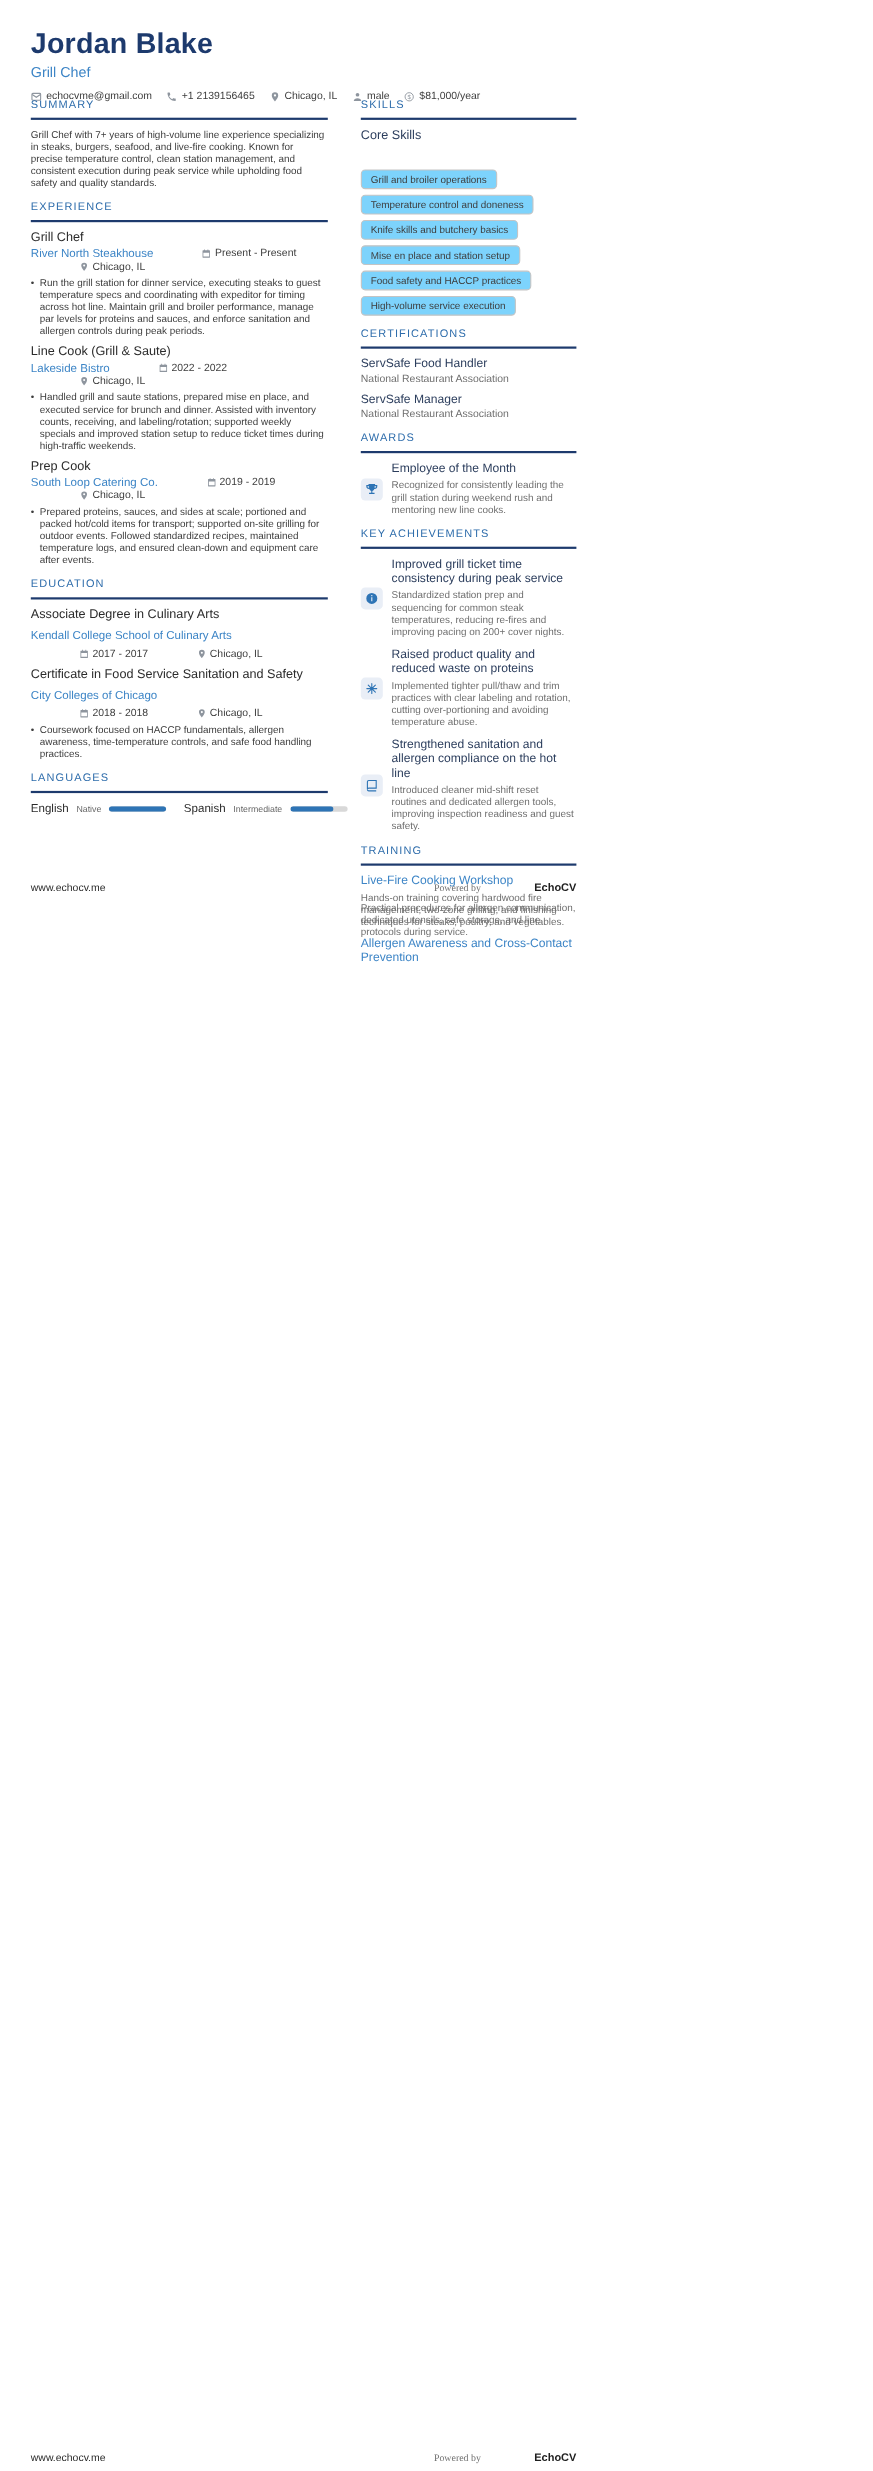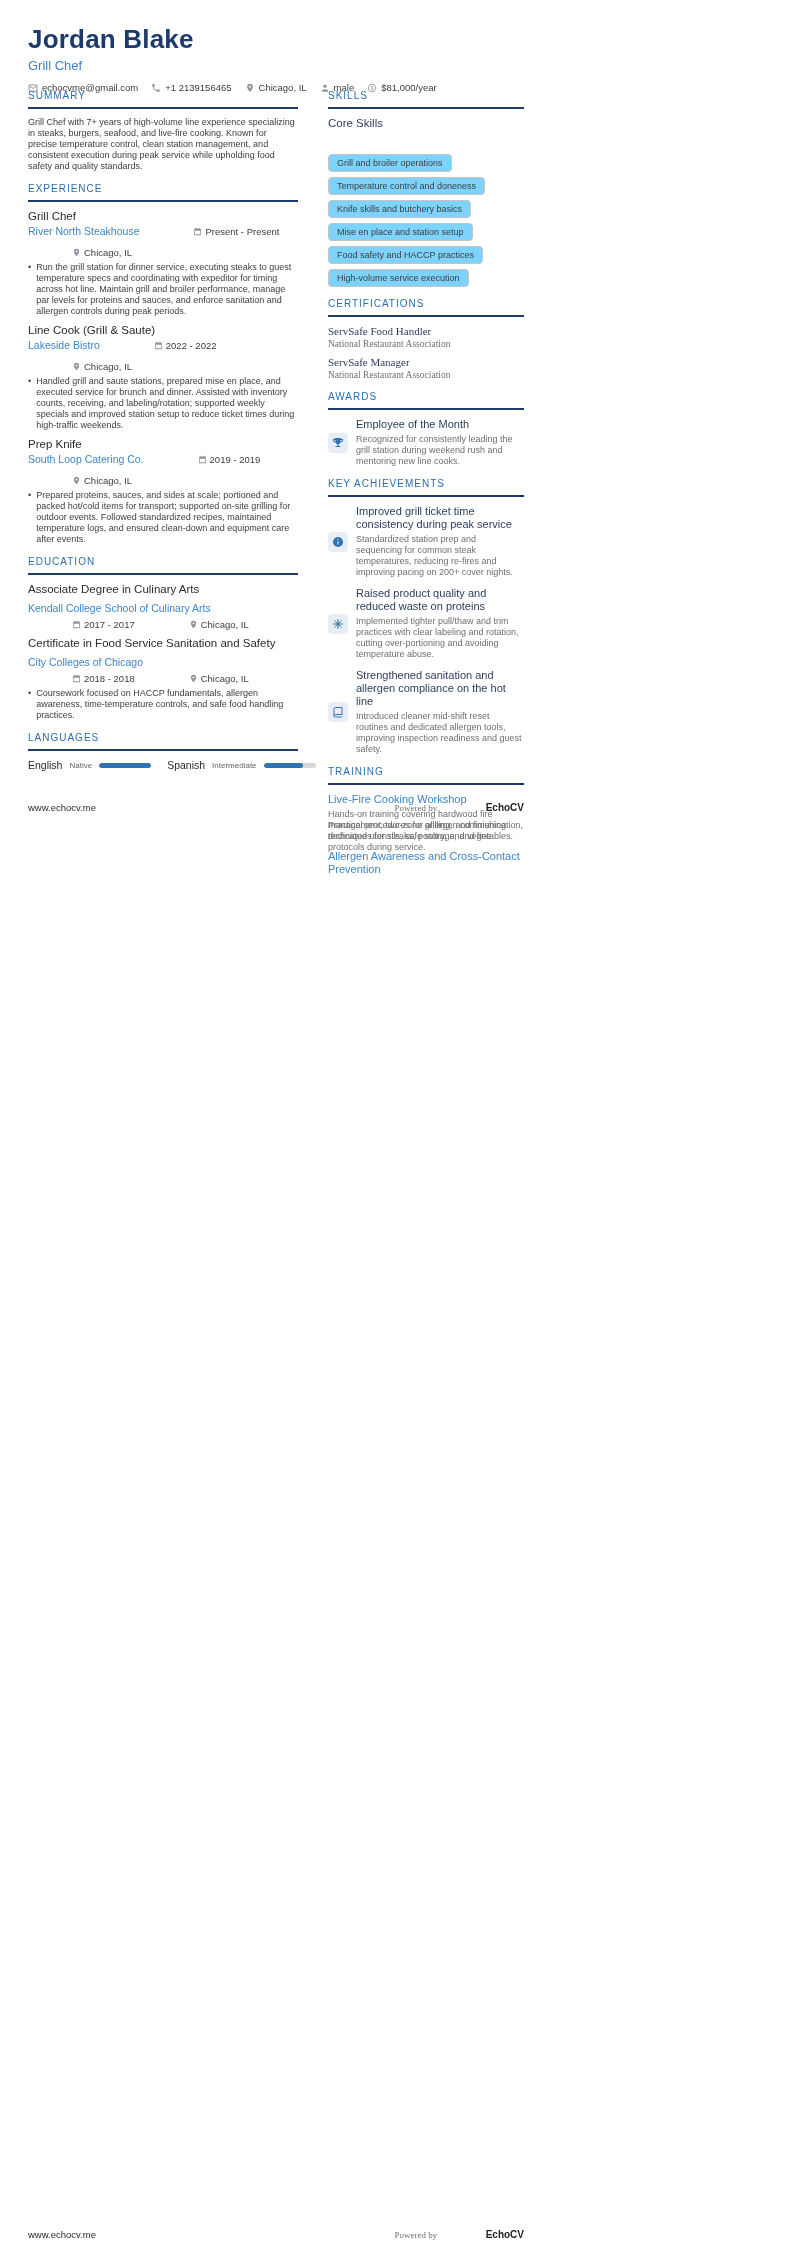--- a/index.html
+++ b/index.html
@@ -29,42 +29,42 @@
   .section { margin-bottom: 11px; }
   .section-heading {
     font-size: 10px; letter-spacing: 1px; color: #2d6cab;
     padding-bottom: 6px; border-bottom: 2px solid #1d3a6d; margin-bottom: 8px;
   }
   .body-text { font-size: 9px; line-height: 11px; color: #3d3d3d; margin: 0; }
 
   
   .entry { margin-bottom: 7px; }
   .entry-title { font-size: 11.5px; color: #2b2b2b; margin-bottom: 3px; }
-  .meta-row { display: flex; align-items: flex-end; gap: 10px; margin-bottom: 4px; flex-wrap: wrap; }
+  .meta-row { display: flex; align-items: flex-start; margin-bottom: 4px; flex-wrap: wrap; }
   .company, .school { font-size: 10.5px; color: #3d85c6; }
   .school-line { margin-bottom: 3px; }
   .meta { display: flex; align-items: center; gap: 3px; font-size: 9.5px; color: #3d3d3d; padding-left: 44px; }
   .bullet { display: flex; gap: 5px; font-size: 9px; line-height: 11px; color: #3d3d3d; }
   .bullet::before { content: "\2022"; flex: 0 0 auto; }
 
   
   .lang-row { display: flex; align-items: center; gap: 16px; }
   .lang-item { display: flex; align-items: center; gap: 7px; }
   .lang-name { font-size: 10.5px; color: #2b2b2b; }
   .lang-level { font-size: 8px; color: #666666; }
   .lang-bar { width: 52px; height: 5px; border-radius: 3px; background: #d8d8d8; overflow: hidden; display: inline-block; }
   .lang-bar-fill { display: block; height: 100%; background: #2e74b5; border-radius: 3px; }
 
   
   .subgroup-title { font-size: 11.5px; color: #2c3e5d; margin-bottom: 25px; }
   .chips { display: flex; flex-direction: column; align-items: flex-start; gap: 5px; }
   .chip { border: 1px solid #c4c4c4; border-radius: 4px; padding: 3px 8px; font-size: 9px; color: #3d3d3d; background: #7dd3fc; }
 
   
-  .cert { margin-bottom: 7px; font-family: Liberation Serif, serif; }
+  .cert { margin-bottom: 7px; }
   .cert-name { font-size: 11px; color: #2c3e5d; margin-bottom: 2px; }
   .cert-issuer { font-size: 9.5px; color: #6f6f6f; }
 
   
   .ach { display: flex; gap: 8px; margin-bottom: 9px; align-items: center; }
   .ach-icon { flex: 0 0 auto; width: 20px; height: 20px; border-radius: 4px; background: #e9eef6; display: flex; align-items: center; justify-content: center; }
   .ach-body { flex: 1; min-width: 0; }
   .ach-title { font-size: 11px; color: #2c3e5d; line-height: 13px; margin-bottom: 3px; }
   .ach-desc { font-size: 9px; line-height: 11px; color: #6f6f6f; }
 
@@ -194,21 +194,21 @@
               </span>
             <span>Chicago, IL</span>
           </span>
         </div>
         <div class="bullet">
           <span>Handled grill and saute stations, prepared mise en place, and executed service for brunch and dinner. Assisted with inventory counts, receiving, and labeling/rotation; supported weekly specials and improved station setup to reduce ticket times during high-traffic weekends.</span>
         </div>
       </div>
 
       <div class="entry">
-        <div class="entry-title">Prep Knife</div>
+        <div class="entry-title">Prep Cook</div>
         <div class="meta-row">
           <span class="company">South Loop Catering Co.</span>
           <span class="meta">
             <span class="micon">
                 <svg width="9" height="9" viewBox="0 0 24 24" fill="#8e959e">
                   <path d="M7 2h2v2h6V2h2v2h3a1 1 0 0 1 1 1v16a1 1 0 0 1-1 1H4a1 1 0 0 1-1-1V5a1 1 0 0 1 1-1h3V2zm-2 8v9h14v-9H5z"></path>
                 </svg>
               </span>
             <span>2019 - 2019</span>
           </span>

